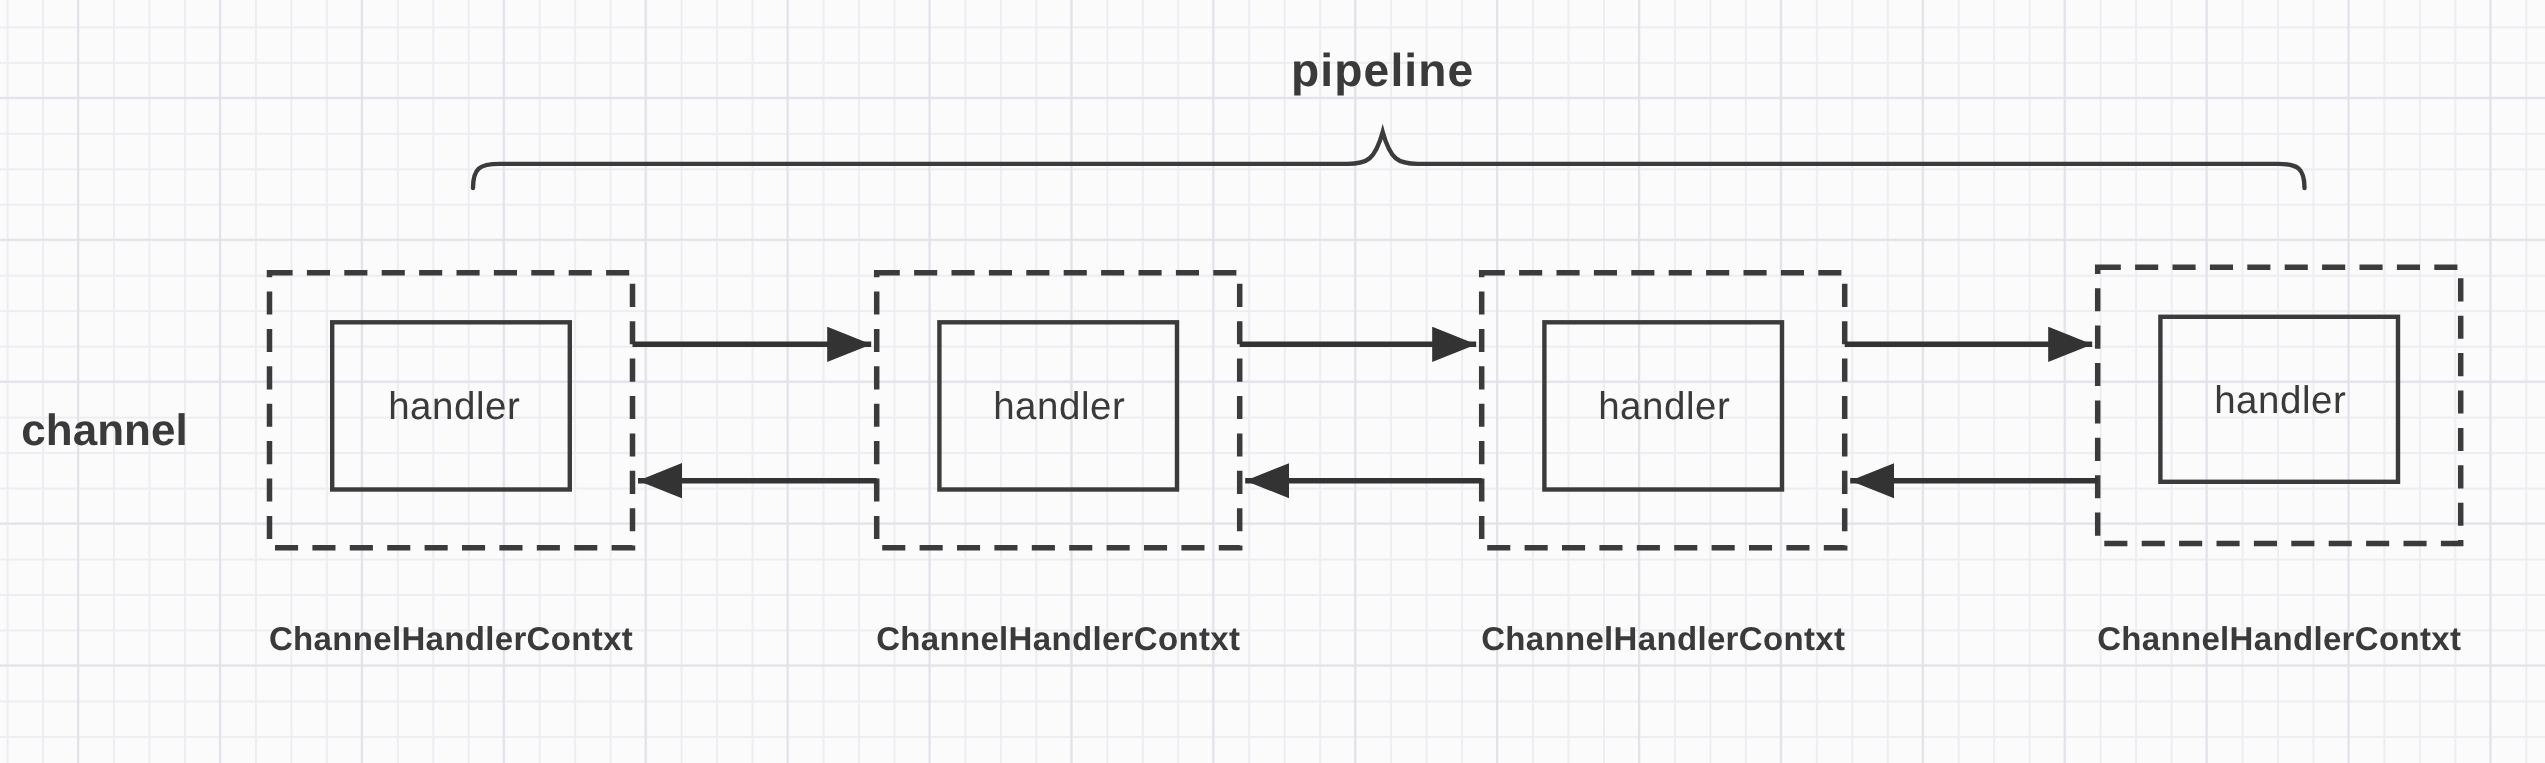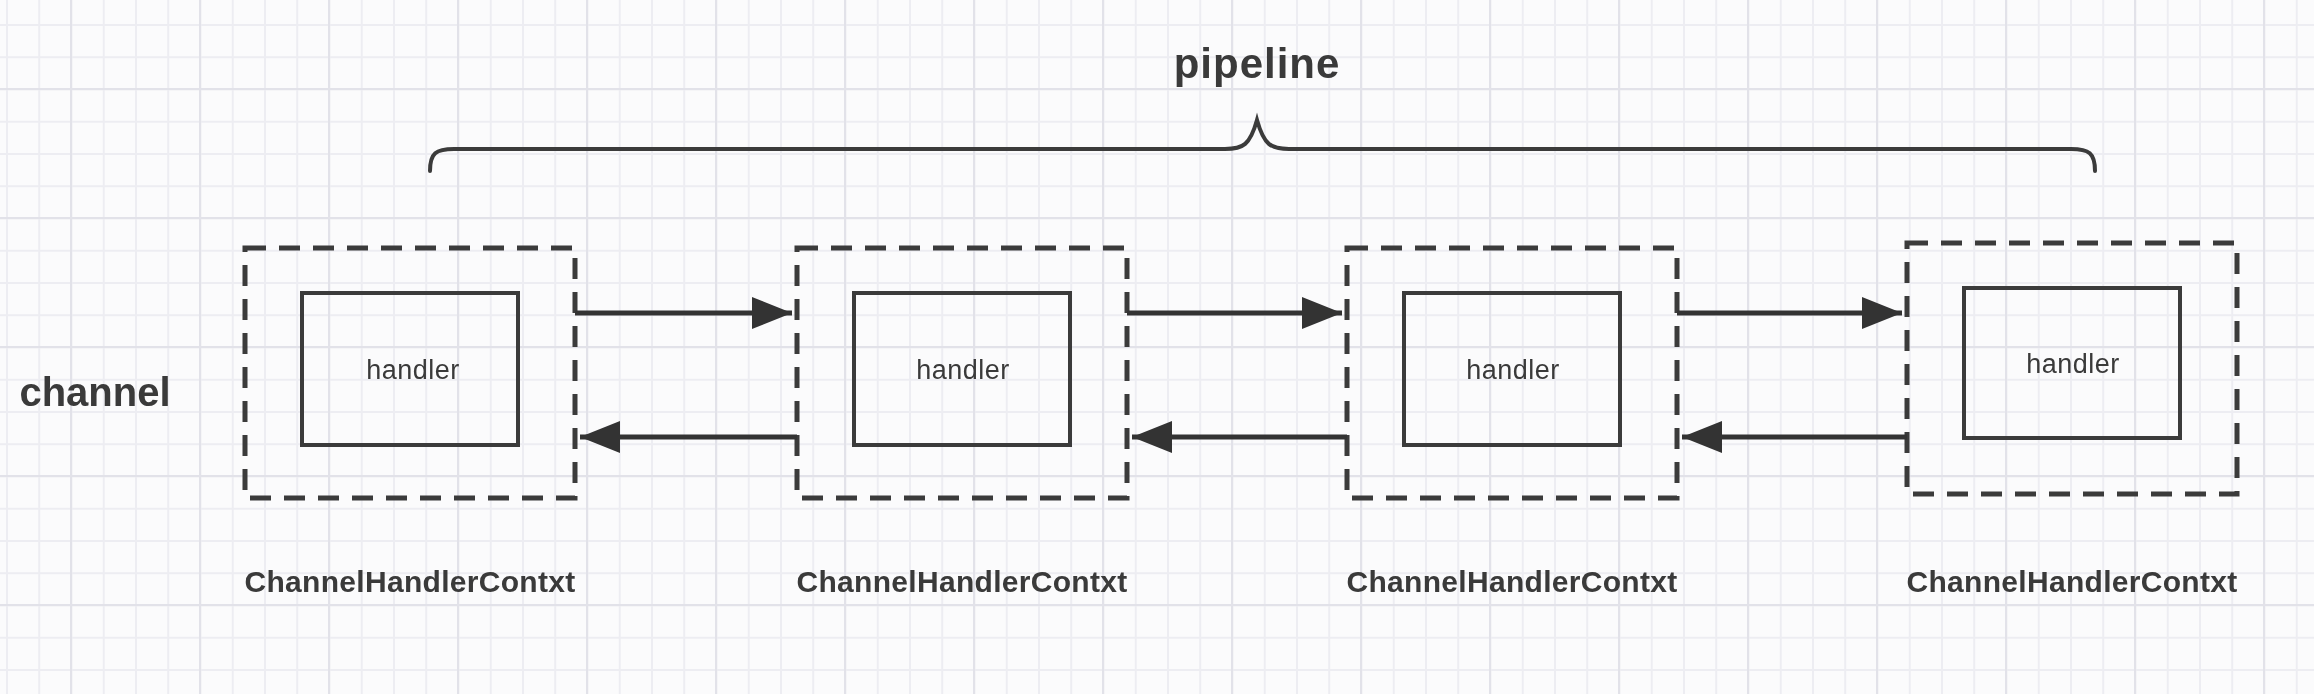--- a/index.html
+++ b/index.html
@@ -43,21 +43,21 @@
   .title{
     font-size:42px;
     font-weight:bold;
     letter-spacing:1px;
   }
   .channel{
     font-size:40px;
     font-weight:bold;
   }
   .handler-label{
-    font-size:27px;
+    font-size:35px;
     font-weight:normal;
     letter-spacing:0.5px;
   }
   .ctx-label{
     font-size:30px;
     font-weight:bold;
     letter-spacing:0.3px;
     text-align:right;
   }
 </style>

